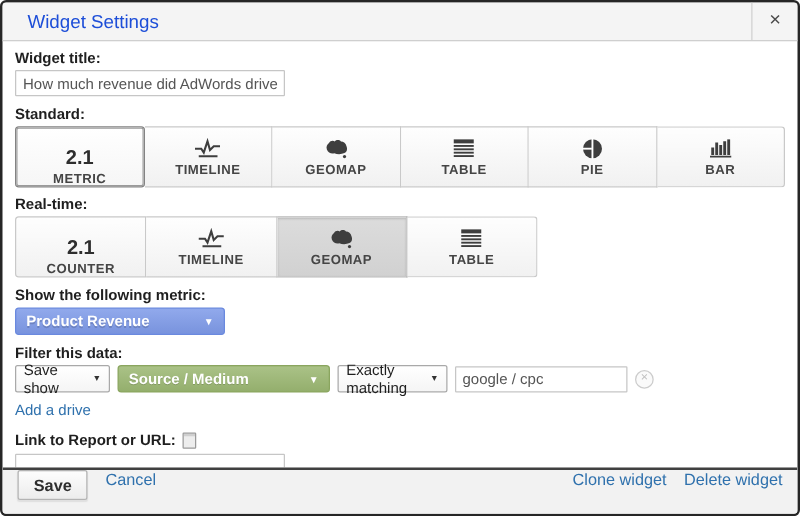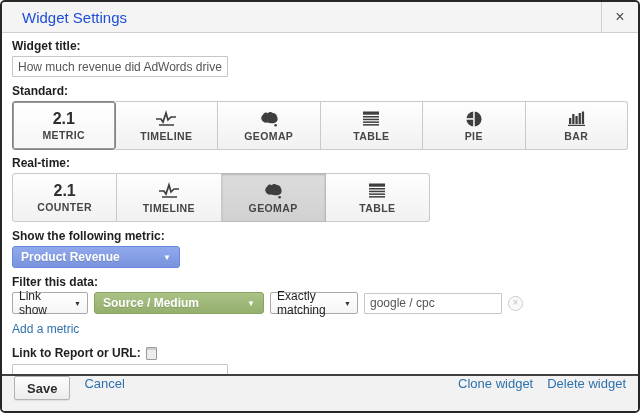--- a/index.html
+++ b/index.html
@@ -30,21 +30,21 @@
   
   .btn-row{display:flex;margin-bottom:6px;}
   #realtime-buttons{width:418px;}
   .wbtn{
     flex:1;height:49px;box-sizing:border-box;
     background:linear-gradient(#fefefe,#f1f1f1);
     border:1px solid #c9c9c9;border-left:none;
     display:flex;flex-direction:column;align-items:center;justify-content:center;gap:2px;
     cursor:pointer;position:relative;
   }
-  .btn-row .wbtn:first-child{border-left:1px solid #c9c9c9;border-radius:3px 0 0 3px;}
+  .btn-row .wbtn:first-child{border-left:1px solid #c9c9c9;border-radius:3px 0 0 3px;justify-content:flex-end;}
   .btn-row .wbtn:last-child{border-radius:0 3px 3px 0;}
   #standard-buttons .wbtn.selected{
     border:1px solid #838383;border-radius:3px;
     box-shadow:inset 0 0 0 1px #9a9a9a;
     background:linear-gradient(#ffffff,#f6f6f6);z-index:1;
   }
   #realtime-buttons .wbtn.selected{
     background:linear-gradient(#dcdcdc,#d1d1d1);
     box-shadow:inset 0 1px 2px rgba(0,0,0,.18);
     border-color:#b9b9b9;
@@ -225,35 +225,35 @@
       <div class="dd dd-blue">
         <span class="dd-text">Product Revenue</span>
         <span class="dd-caret">▼</span>
       </div>
     </div>
 
     <div>
       <div class="lbl">Filter this data:</div>
       <div class="filter-row">
         <div class="fselect" id="only-show-select">
-          <span>Link show</span>
+          <span>Save show</span>
           <span class="scaret">▼</span>
         </div>
         <div class="dd dd-green">
           <span class="dd-text">Source / Medium</span>
           <span class="dd-caret">▼</span>
         </div>
         <div class="fselect" id="match-select">
           <span>Exactly matching</span>
           <span class="scaret">▼</span>
         </div>
         <input id="filter-value-input" class="txt-input" type="text" value="google / cpc" style="">
         <span class="remove-icon">×</span>
       </div>
-      <a class="link" id="add-filter-link">Add a metric</a>
+      <a class="link" id="add-filter-link">Add a drive</a>
     </div>
 
     <div>
       <div class="link-label-row">
         <span class="lbl" style="margin:0">Link to Report or URL:</span>
         <span class="clipboard-icon"></span>
       </div>
       <input id="report-input" class="txt-input" type="text" value="" style="">
     </div>
 

